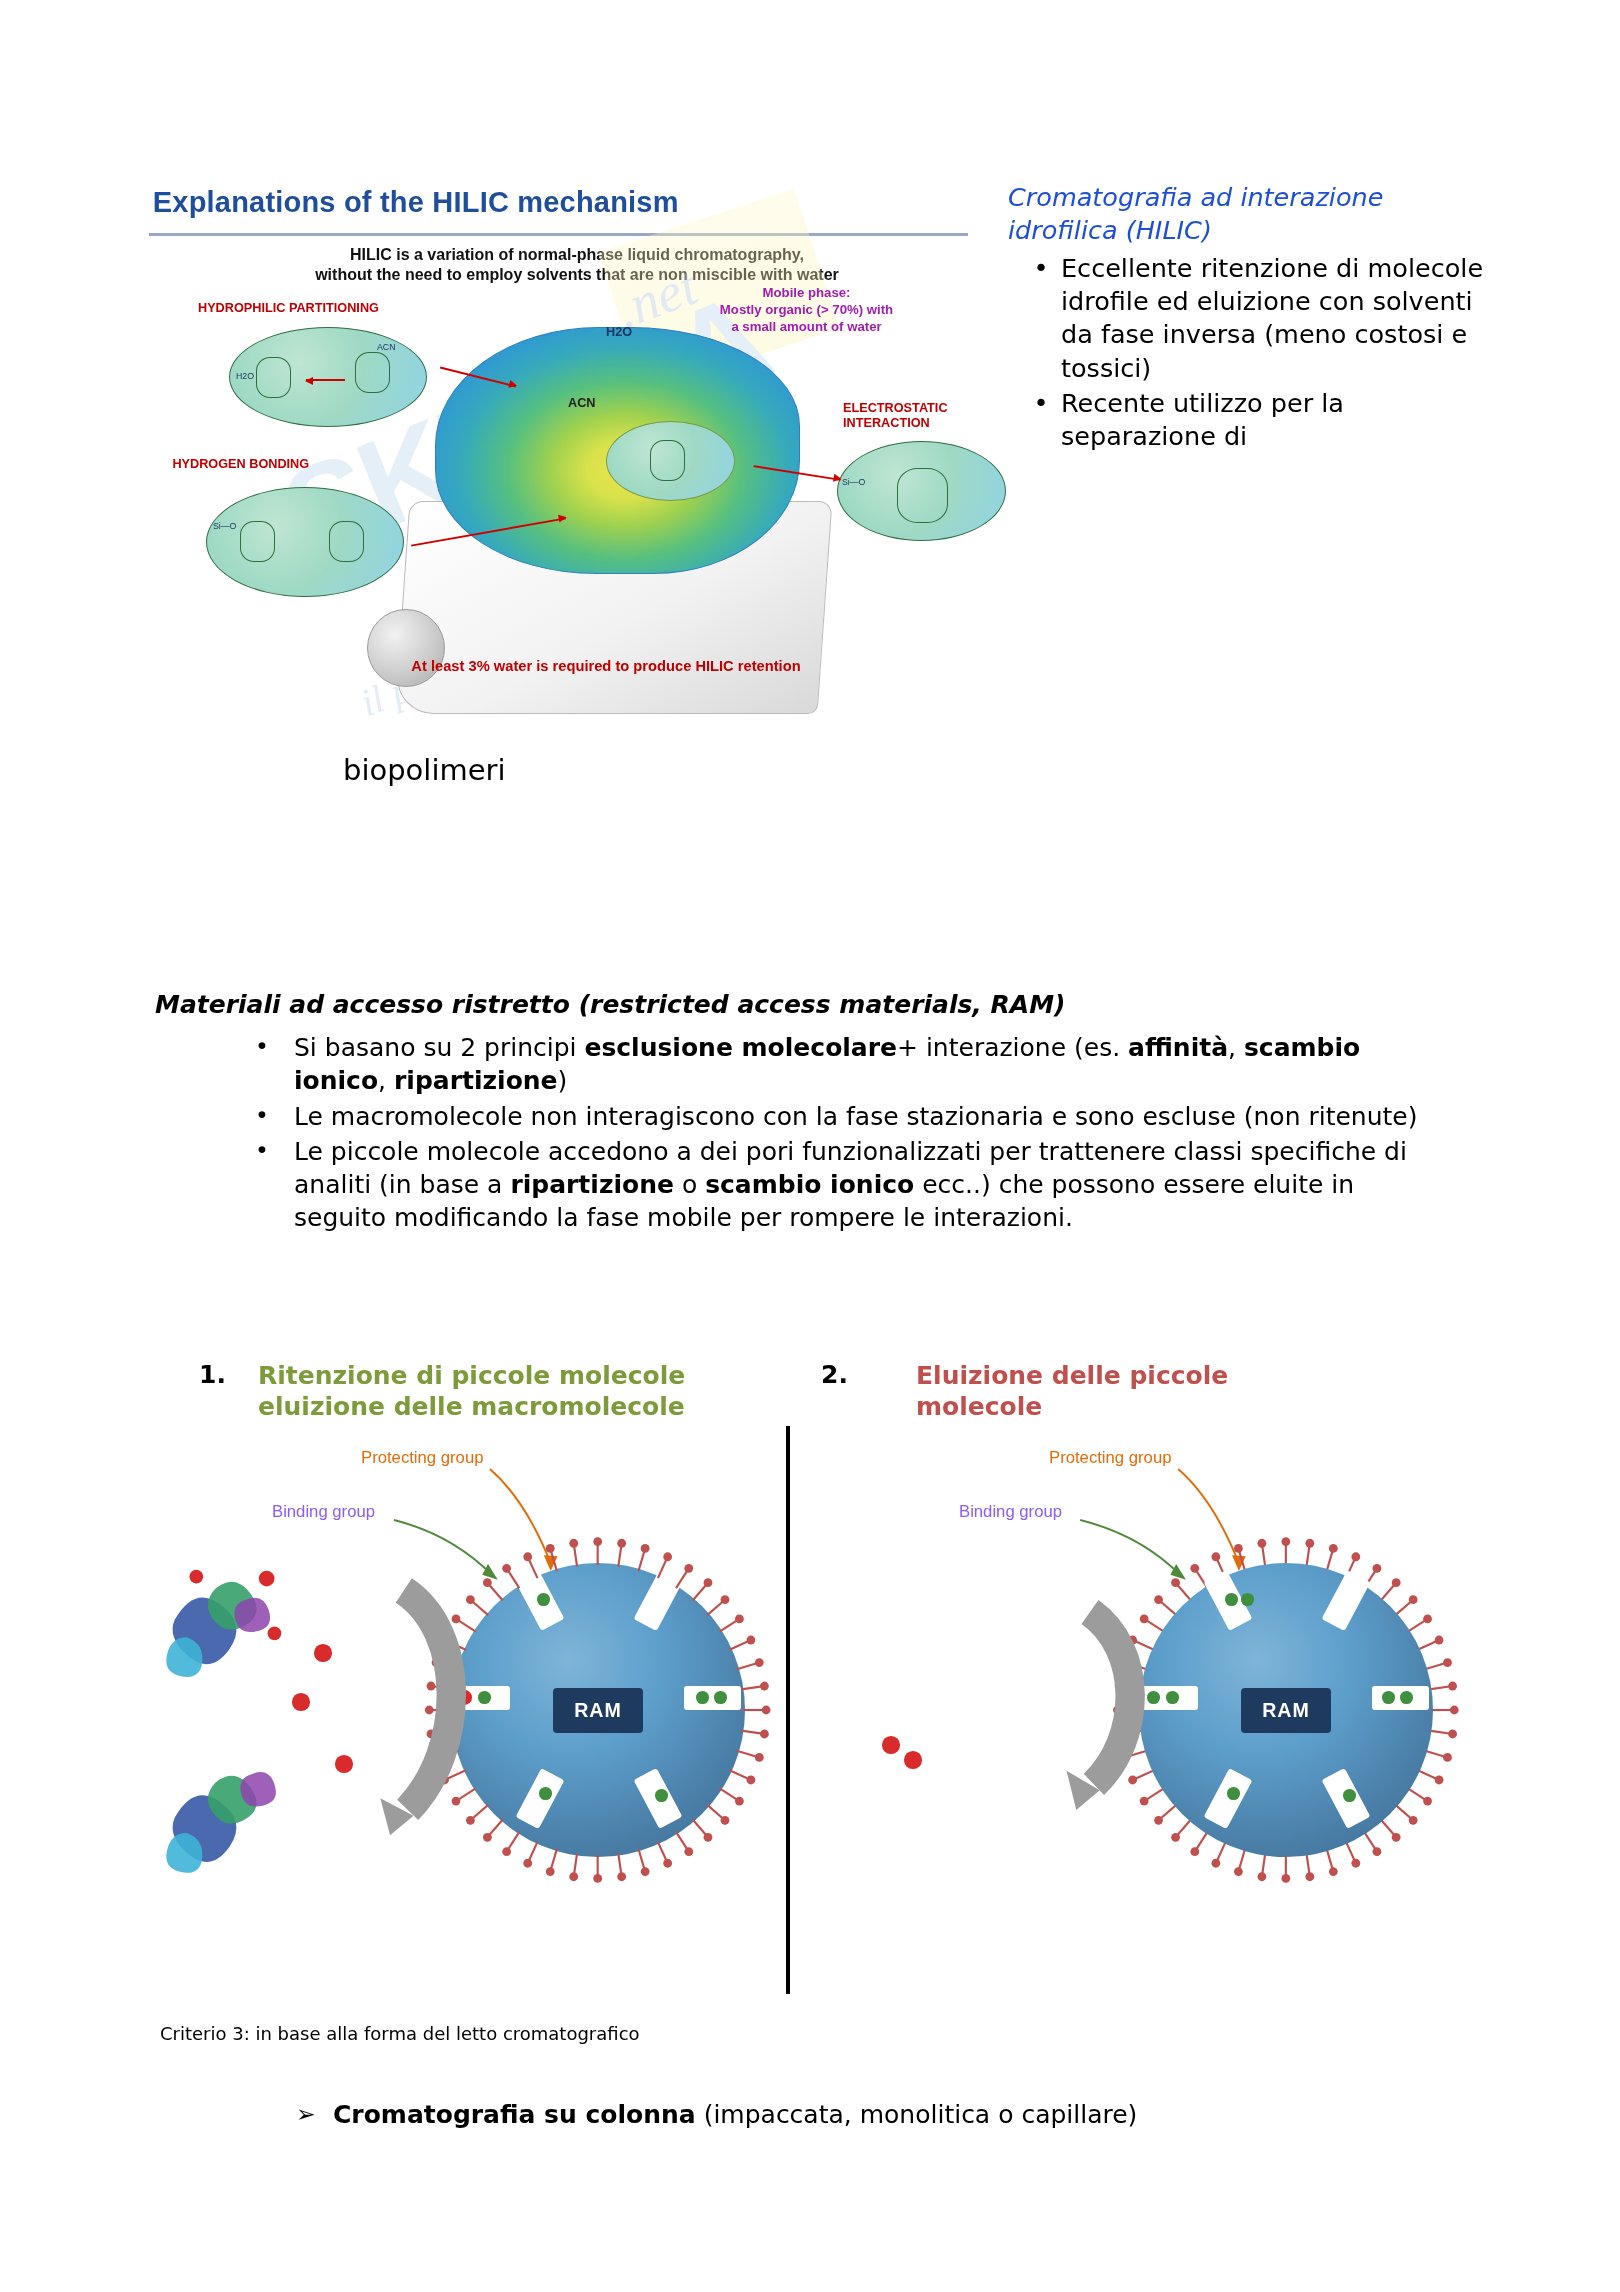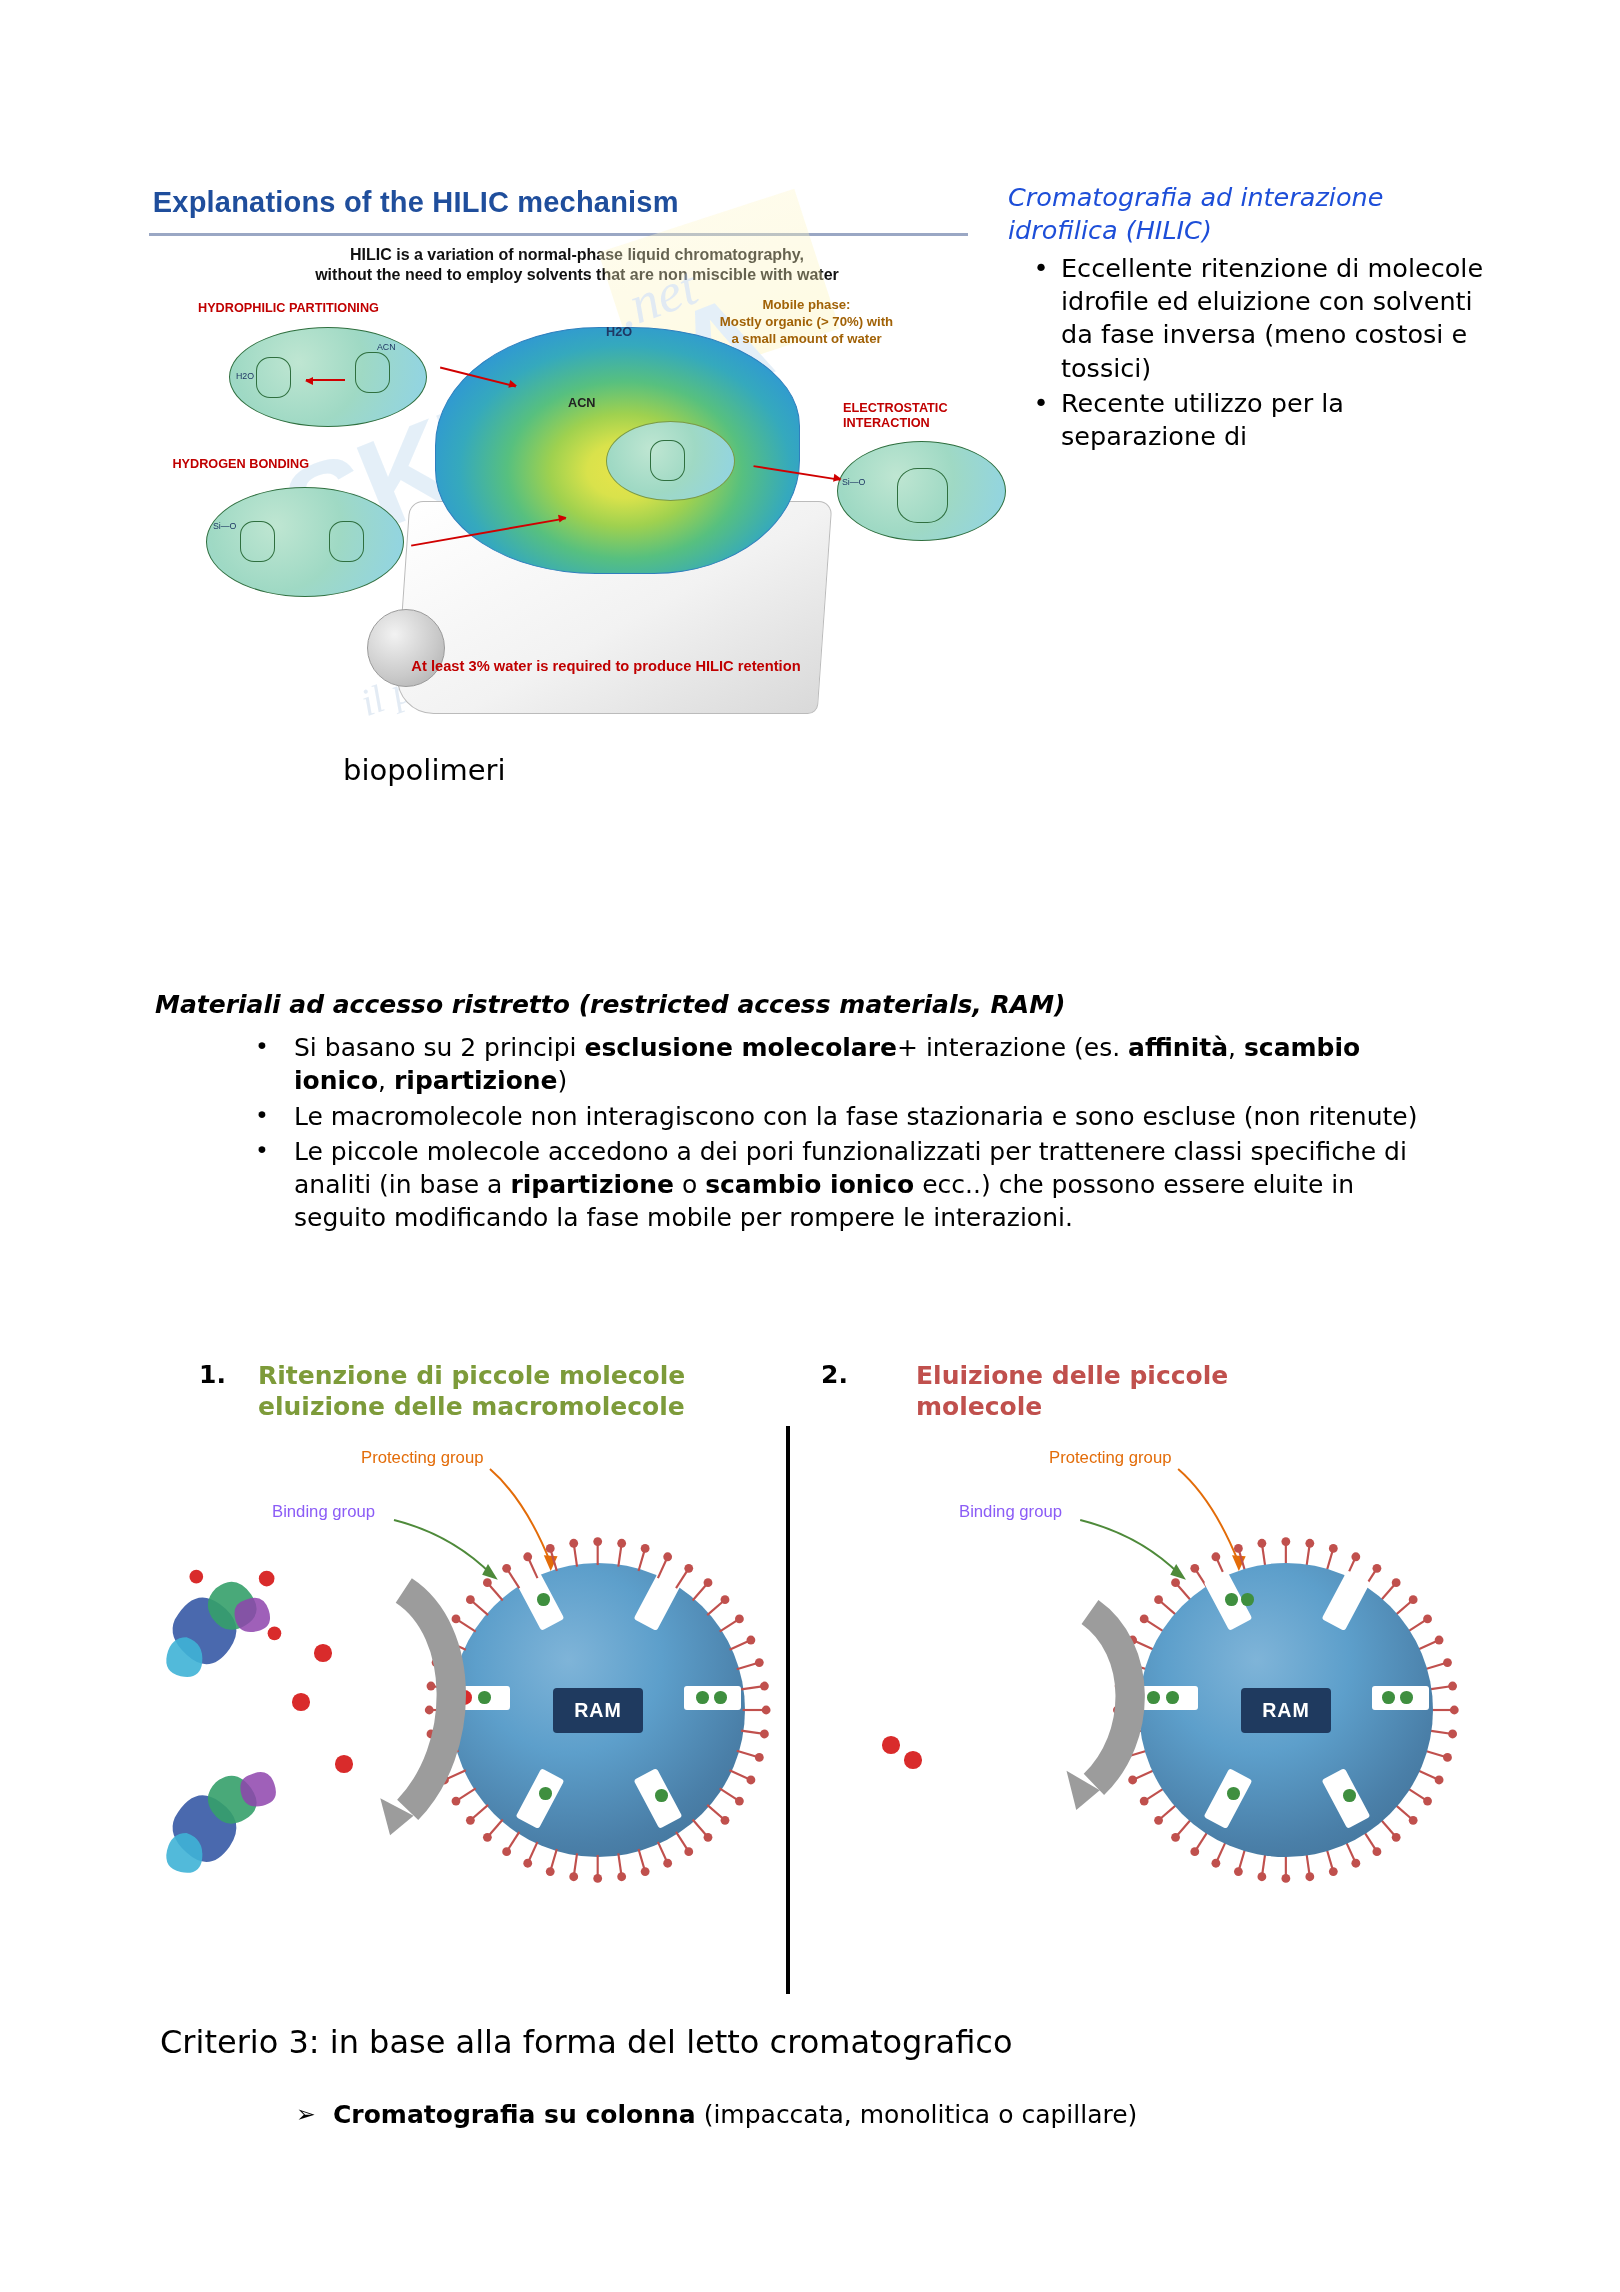--- a/index.html
+++ b/index.html
@@ -73,22 +73,21 @@
   .lbl-ei { left: 698px; top: 223px; text-align: left; }
   .lbl-mobile {
     position: absolute;
     left: 529px; top: 106px;
     width: 265px;
     text-align: center;
     font-family: "Liberation Sans", sans-serif;
     font-weight: bold;
     font-size: 13.2px;
     line-height: 1.3;
-    color: #a16207;
-    margin-top: 12px;
+    color: #a21caf;
   }
   .lbl-bottom {
     position: absolute;
     left: 157px; top: 480px;
     width: 608px;
     text-align: center;
     font-family: "Liberation Sans", sans-serif;
     font-weight: bold;
     font-size: 14.7px;
     color: #c00000;
@@ -380,21 +379,21 @@
   .protein {
     position: absolute;
     width: 127px; height: 118px;
   }
 
   
   .criterio {
     position: absolute;
     left: 160px;
     top: 2023px;
-    font-size: 32px;
+    font-size: 18px;
   }
   .colonna {
     position: absolute;
     left: 333px;
     top: 2100px;
     font-size: 25px;
   }
   .colonna .arrowglyph {
     position: absolute;
     left: -37px;

